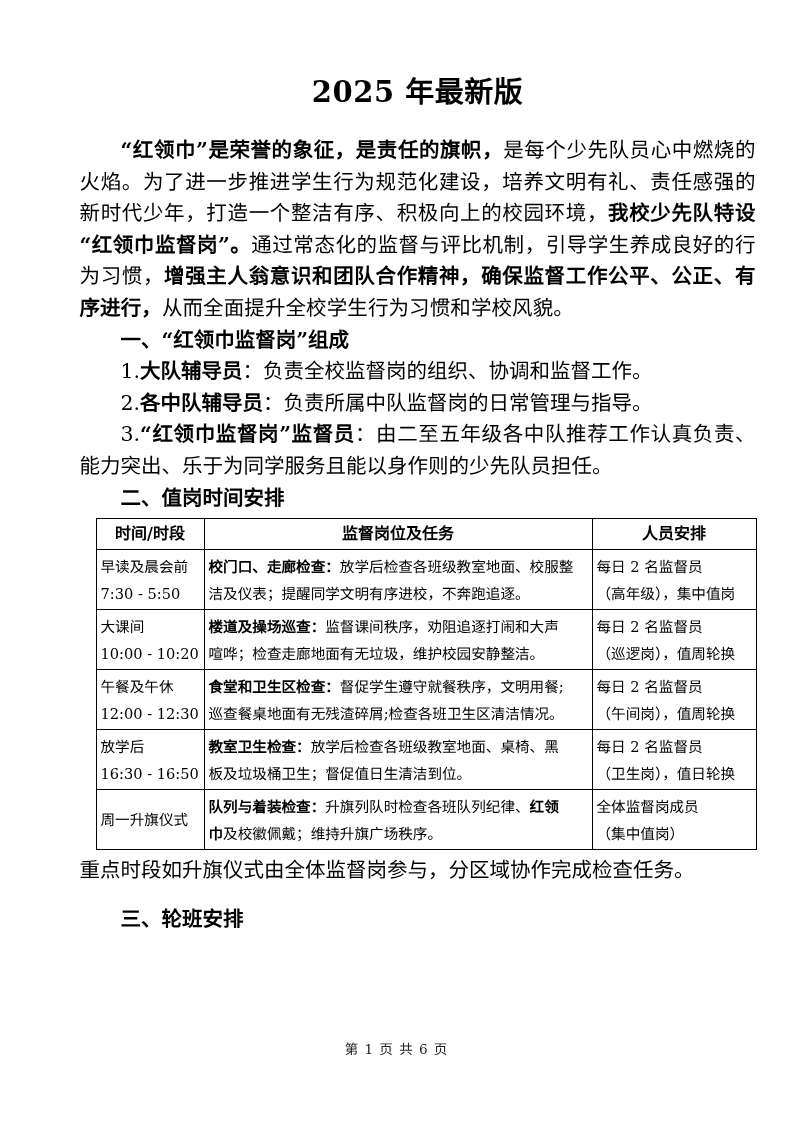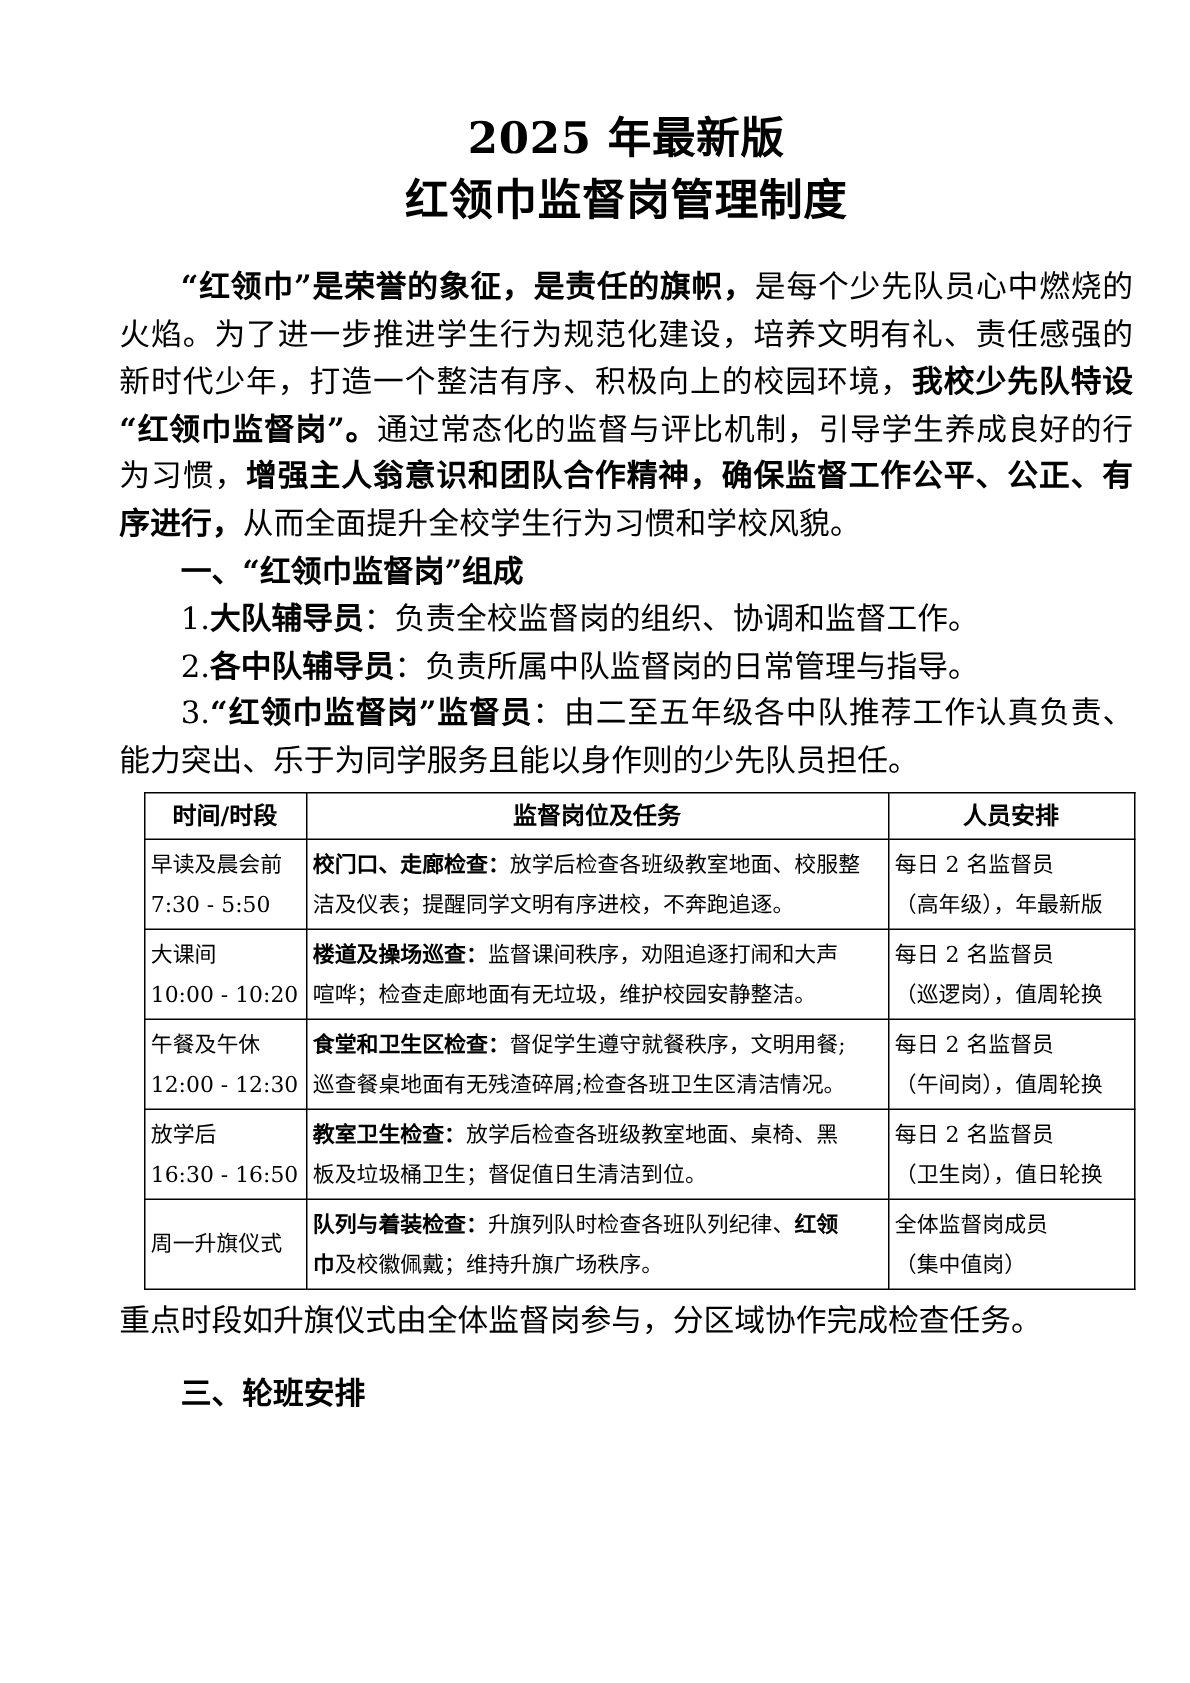--- a/index.html
+++ b/index.html
@@ -156,33 +156,33 @@
   }
 </style>
 </head>
 <body>
 
 <div class="page">
   <div class="content">
 
     <h1 class="doc-title">
       <span>2025 年最新版</span>
-      <span class="line2">红领巾监督岗管理制度</span>
     </h1>
 
     <p class="para intro indent2"><span class="b">“红领巾”是荣誉的象征，是责任的旗帜，</span><span>是每个少先队员心中燃烧的火焰。为了进一步推进学生行为规范化建设，培养文明有礼、责任感强的新时代少年，打造一个整洁有序、积极向上的校园环境，</span><span class="b">我校少先队特设“红领巾监督岗”。</span><span>通过常态化的监督与评比机制，引导学生养成良好的行为习惯，</span><span class="b">增强主人翁意识和团队合作精神，确保监督工作公平、公正、有序进行，</span><span>从而全面提升全校学生行为习惯和学校风貌。</span></p>
 
     <p class="sec-head">一、“红领巾监督岗”组成</p>
 
     <p class="list-item"><span>1.</span><span class="b">大队辅导员</span><span>：负责全校监督岗的组织、协调和监督工作。</span></p>
 
     <p class="list-item"><span>2.</span><span class="b">各中队辅导员</span><span>：负责所属中队监督岗的日常管理与指导。</span></p>
 
     <p class="list-item"><span>3.</span><span class="b">“红领巾监督岗”监督员</span><span>：由二至五年级各中队推荐工作认真负责、能力突出、乐于为同学服务且能以身作则的少先队员担任。</span></p>
 
+    <p class="sec-head">二、值岗时间安排</p>
 
     <div class="sched-wrap">
       <table class="sched">
         <colgroup>
           <col class="col-time">
             <col class="col-task">
             <col class="col-staff">
         </colgroup>
         <thead>
           <tr>
@@ -201,21 +201,21 @@
             </td>
             <td class="cell c-task">
               <div class="cell-inner">
                 <span class="ln"><span class="b">校门口、走廊检查：</span><span>放学后检查各班级教室地面、校服整</span></span>
                 <span class="ln">洁及仪表；提醒同学文明有序进校，不奔跑追逐。</span>
               </div>
             </td>
             <td class="cell c-staff">
               <div class="cell-inner">
                 <span class="ln">每日 2 名监督员</span>
-                <span class="ln">（高年级），年最新版</span>
+                <span class="ln">（高年级），集中值岗</span>
               </div>
             </td>
           </tr>
 
           <tr>
             <td class="cell c-time">
               <div class="cell-inner">
                 <span class="ln">大课间</span>
                 <span class="ln">10:00 - 10:20</span>
               </div>
@@ -299,13 +299,14 @@
       </table>
     </div>
 
 
     <p class="note2">重点时段如升旗仪式由全体监督岗参与，分区域协作完成检查任务。</p>
 
     <p class="sec-head three">三、轮班安排</p>
 
   </div>
 
+  <div class="footer">第 1 页 共 6 页</div>
 </div>
 
 </body></html>

